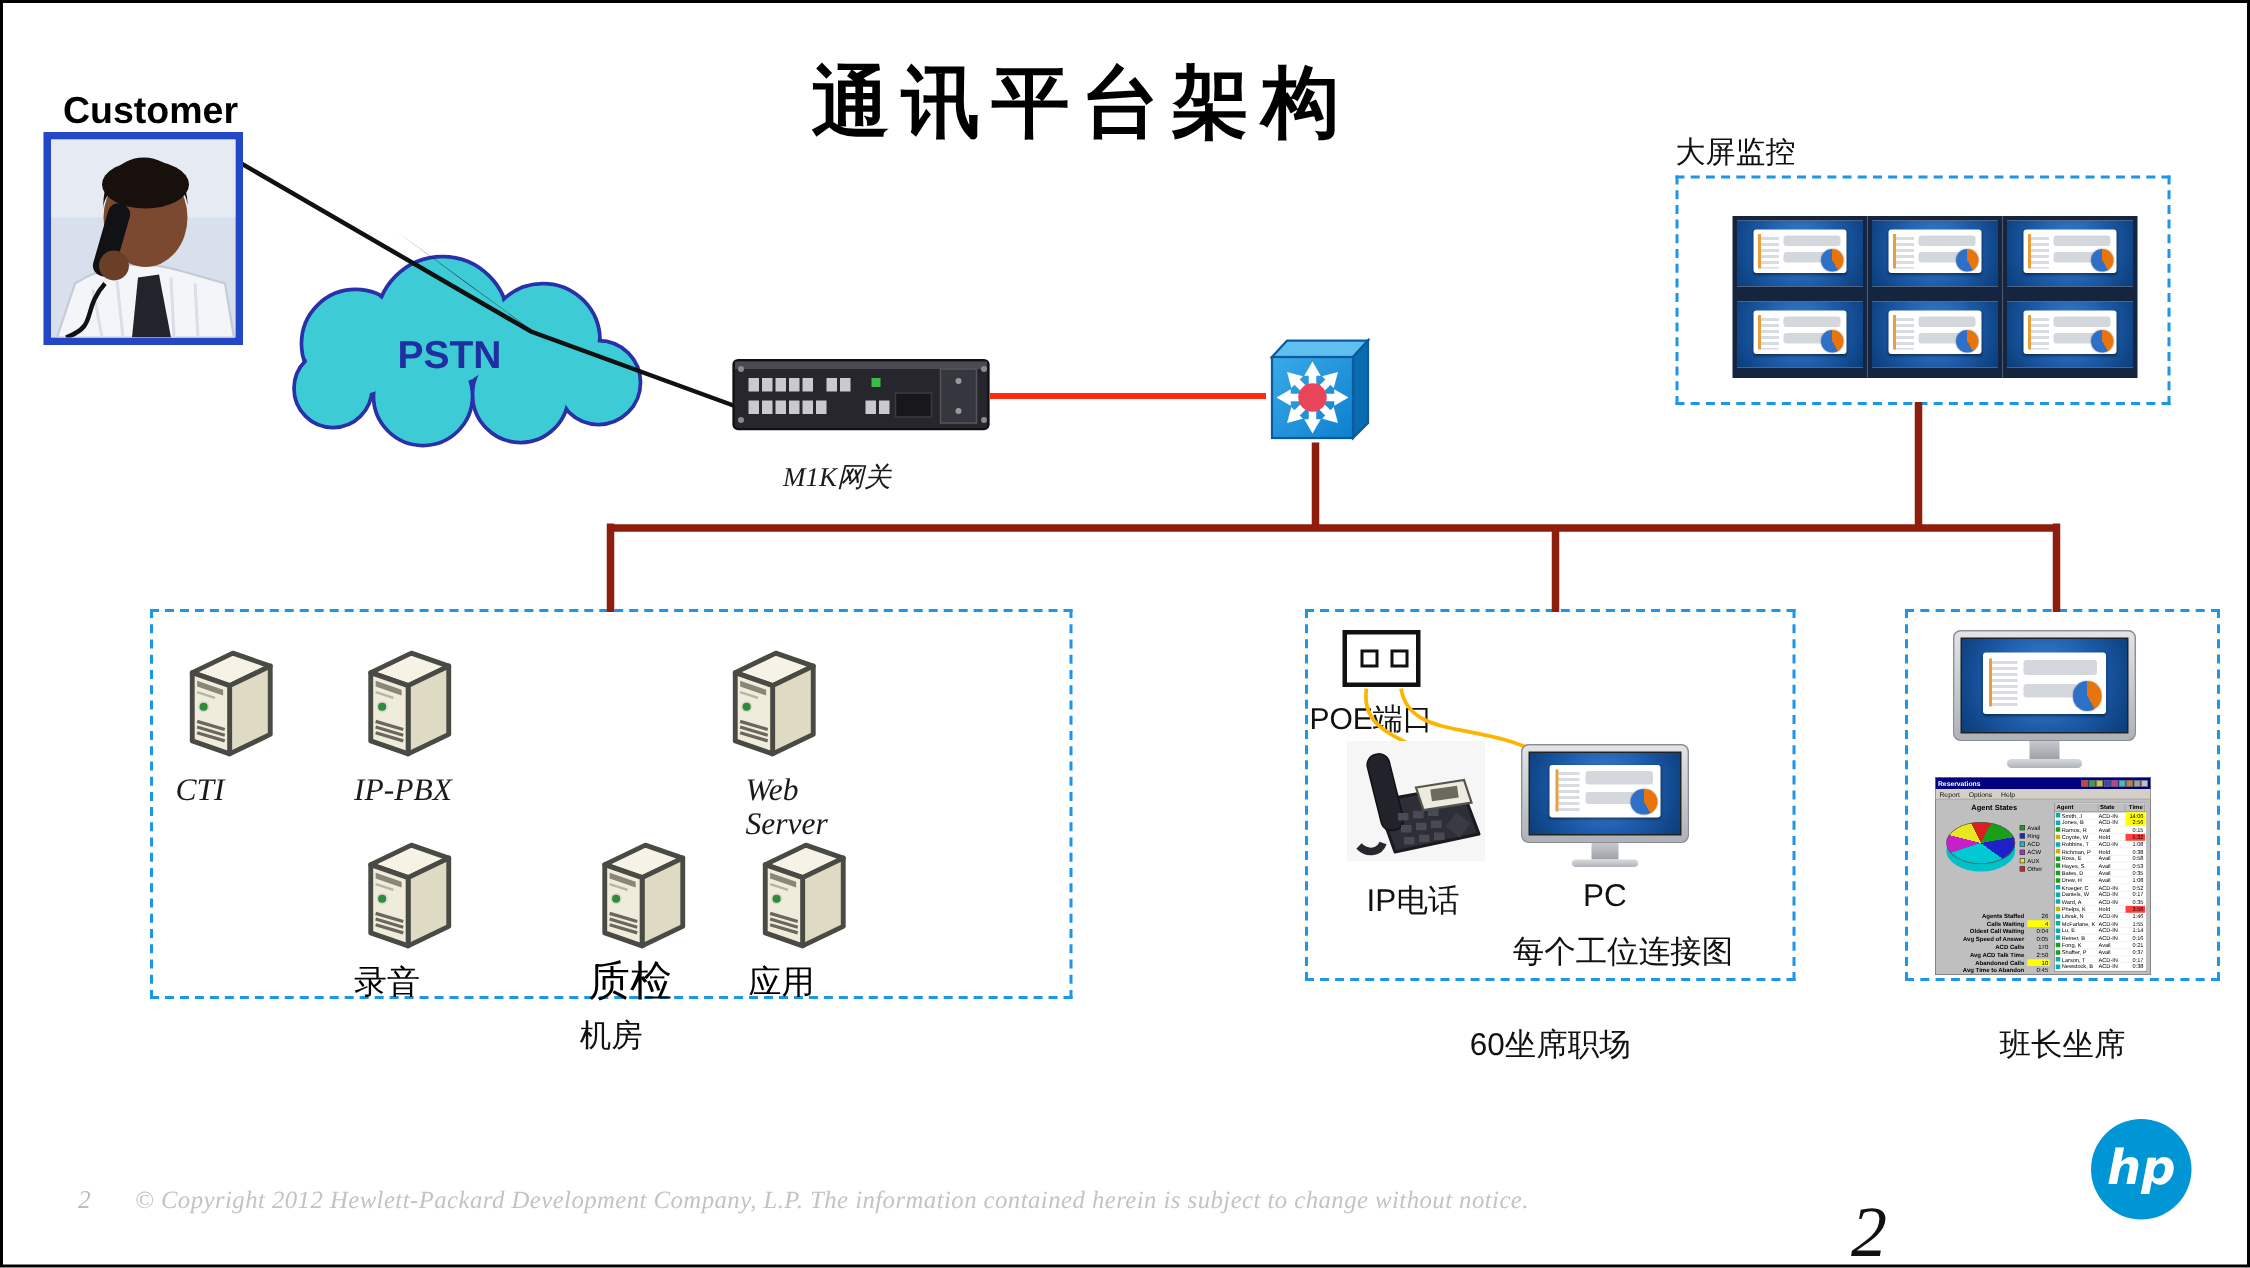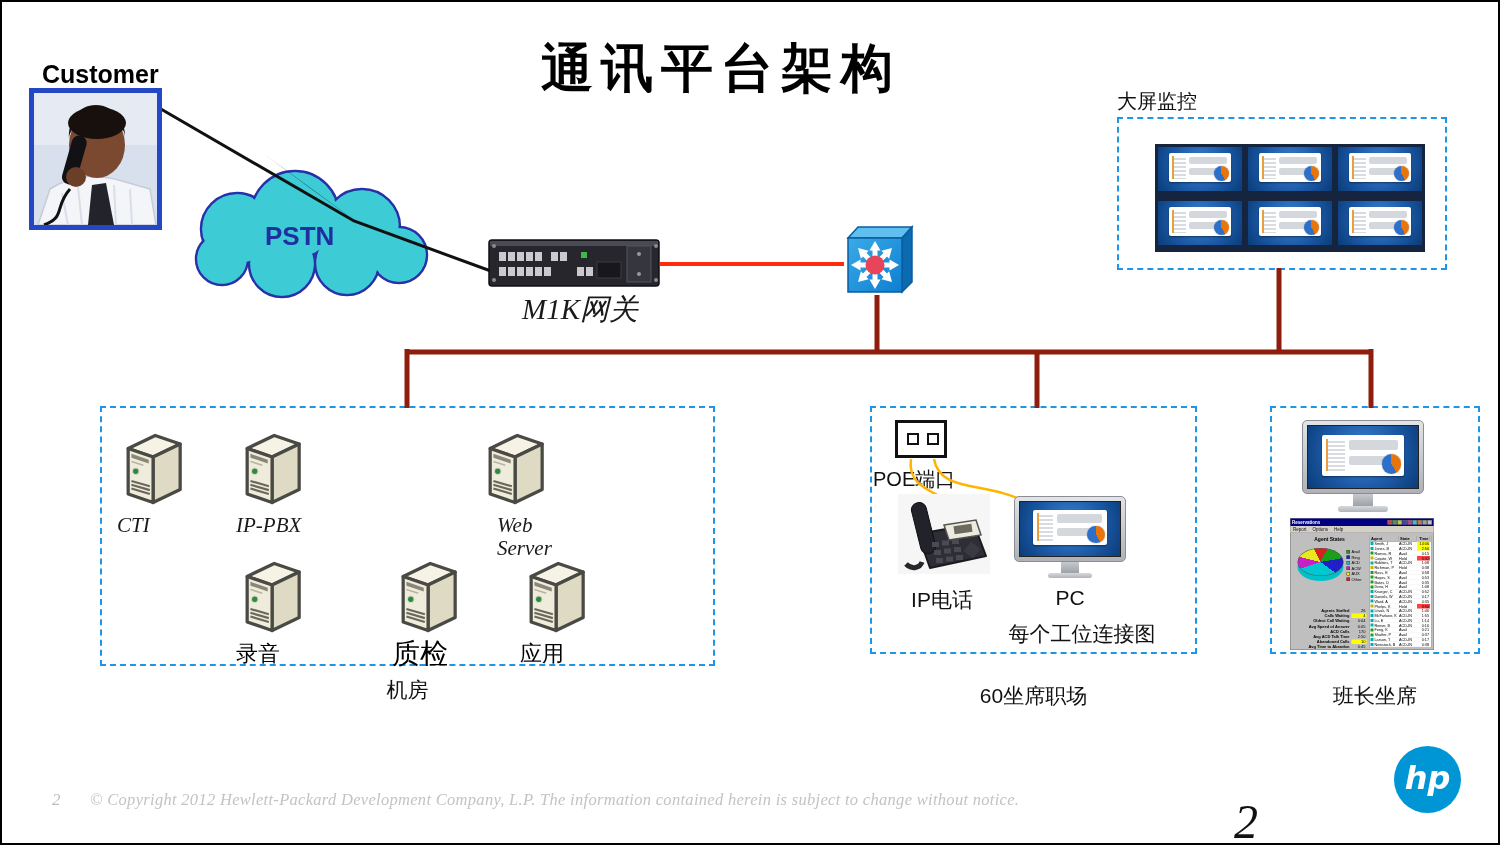--- a/index.html
+++ b/index.html
@@ -194,21 +194,21 @@
       <rect x="112" y="30" width="24" height="16" fill="#18181C" stroke="#3A3A42"></rect>
       <rect x="142" y="14" width="24" height="36" fill="#36363E" stroke="#55555E"></rect>
       <circle cx="154" cy="22" r="2" fill="#999"></circle>
         <circle cx="154" cy="42" r="2" fill="#999"></circle>
       <circle cx="9" cy="14" r="2" fill="#8A8A92"></circle>
         <circle cx="9" cy="48" r="2" fill="#8A8A92"></circle>
       <circle cx="171" cy="14" r="2" fill="#8A8A92"></circle>
         <circle cx="171" cy="48" r="2" fill="#8A8A92"></circle>
     </svg>
   </div>
-  <div class="abs hand" style="left:520px;top:288px;font-size:29px">M1K网关</div>
+  <div class="abs hand" style="left:520px;top:304px;font-size:18px">M1K网关</div>
 
   <div class="abs" style="left:839px;top:220px;z-index:3">
     <svg width="74" height="78" viewBox="0 0 74 78">
       <defs>
         <linearGradient id="swg" x1="0" y1="0" x2="1" y2="1">
           <stop offset="0" stop-color="#3AAAE8"></stop>
             <stop offset="1" stop-color="#0E7FD0"></stop>
         </linearGradient>
       </defs>
       <polygon points="7,16 17,5 71,5 61,16" fill="#5FC0F0" stroke="#0A5C9E" stroke-width="1.5"></polygon>
@@ -314,21 +314,21 @@
         <use href="#sym-server"></use>
       </svg>
     <div class="lbl" style="font-family:'Liberation Serif','DejaVu Serif',serif;font-size:22px">录音</div>
   </div>
   <div class="abs srv-cell" style="left:390px;top:556px">
     <svg viewBox="0 0 64 72" width="70" height="78">
         <use href="#sym-server"></use>
       </svg>
     <div class="lbl" style="font-family:'Liberation Serif','DejaVu Serif',serif;font-size:28px">质检</div>
   </div>
-  <div class="abs srv-cell" style="left:518px;top:556px">
+  <div class="abs srv-cell" style="left:497px;top:556px">
     <svg viewBox="0 0 64 72" width="70" height="78">
         <use href="#sym-server"></use>
       </svg>
     <div class="lbl" style="font-family:'Liberation Serif','DejaVu Serif',serif;font-size:22px">应用</div>
   </div>
 
   <div class="abs caption" style="left:98px;top:674px;width:615px">机房</div>
 
   <div class="abs gbox" style="left:868px;top:404px;width:327px;height:248px"></div>
 

